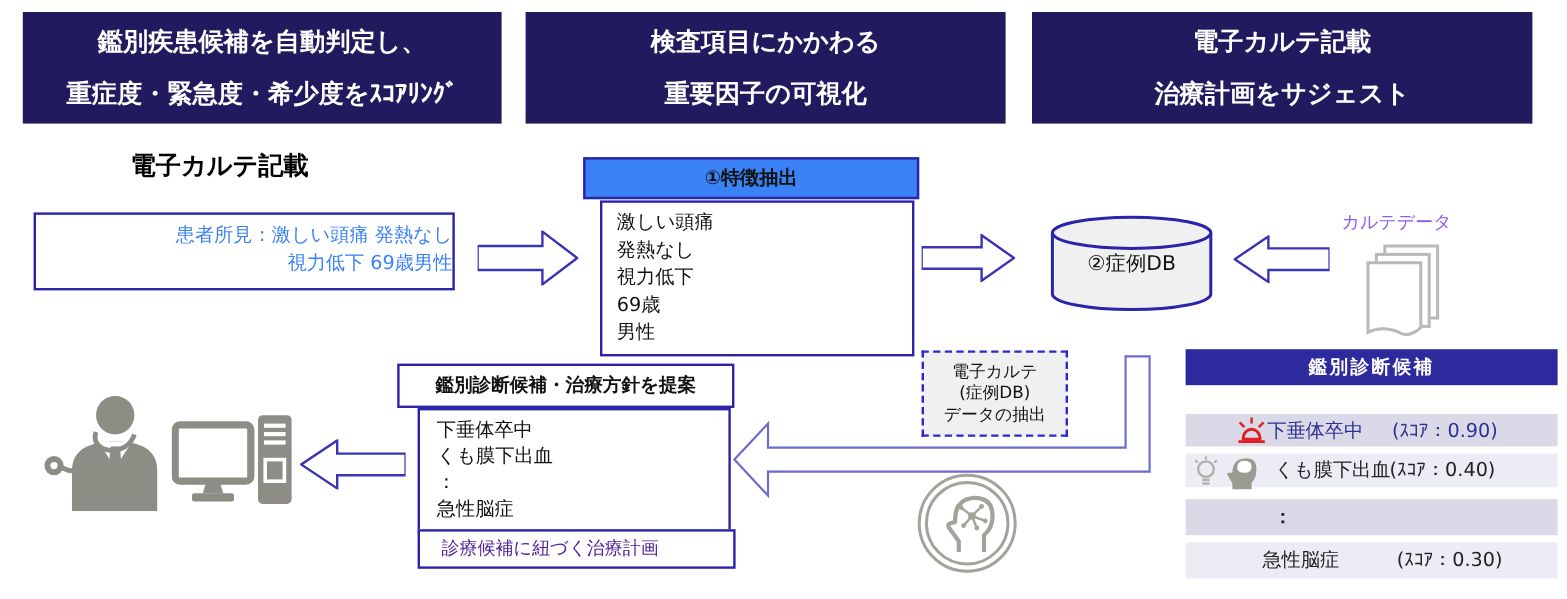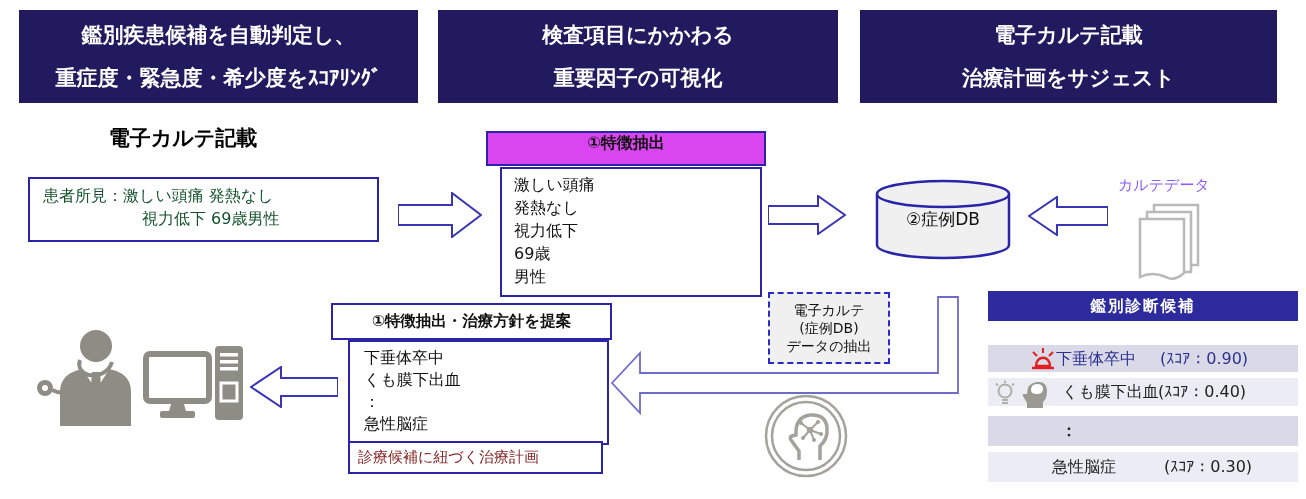--- a/index.html
+++ b/index.html
@@ -10,28 +10,28 @@
   .abs{position:absolute;}
   
   .banner{
     background:#221a5e;color:#ffffff;font-weight:bold;font-size:21px;
     display:flex;flex-direction:column;align-items:center;justify-content:center;
     line-height:1.45;text-align:center;gap:12px;
   }
   
   .ehr-title{font-size:21px;font-weight:bold;color:#000000;text-align:center;width:200px;}
   .patient-box{
-    border:2.5px solid #2b24a8;background:#fff;font-size:16px;color:#14532d;
-    line-height:1.45;padding-top:5px;
+    border:2.5px solid #2b24a8;background:#fff;font-size:16px;color:#3b82f6;
+    line-height:1.45;padding-top:5px;text-align:right;
   }
   .patient-box .l1{padding-left:13px;white-space:pre;}
   .patient-box .l2{padding-left:112px;white-space:pre;}
   
   .feat-header{
-    background:#d946ef;border:2px solid #2b24a8;display:flex;
+    background:#3b82f6;border:2px solid #2b24a8;display:flex;align-items:center;
     justify-content:center;font-weight:bold;font-size:16px;color:#111;
   }
   .feat-list{
     border:2.5px solid #2b24a8;background:#fff;font-size:16px;color:#111;
     line-height:23px;padding:4px 0 0 12px;
   }
   
   .db-label{position:absolute;left:0;top:30px;width:100%;text-align:center;
     font-weight:normal;font-size:17px;color:#111;}
   .karte-label{font-size:15px;color:#8b5cf6;}
@@ -44,22 +44,22 @@
   
   .prop-header{
     background:#ffffff;border:2.5px solid #2b24a8;display:flex;align-items:center;
     justify-content:center;font-weight:bold;font-size:15.5px;color:#111;
   }
   .prop-list{
     border:2.5px solid #2b24a8;background:#fff;font-size:16px;color:#111;
     line-height:22px;padding:5px 0 0 14px;
   }
   .treat-box{
-    border:2.5px solid #2b24a8;background:#fff;font-size:15px;color:#7f1d1d;
-    display:flex;align-items:center;padding-left:8px;
+    border:2.5px solid #2b24a8;background:#fff;font-size:15px;color:#4c1d95;
+    display:flex;align-items:center;padding-left:18px;
   }
   
   .dx-table{width:310px;}
   .dx-head{
     height:30px;background:#2d2a9e;color:#fff;font-weight:bold;font-size:15.5px;
     display:flex;align-items:center;justify-content:center;letter-spacing:2px;
     margin-bottom:24px;
   }
   .dx-row{position:relative;font-size:16px;color:#222;}
   .dx-row .name,.dx-row .score{position:absolute;top:0;white-space:nowrap;}
@@ -142,21 +142,21 @@
     <div>電子カルテ</div>
     <div>(症例DB)</div>
     <div>データの抽出</div>
   </div>
 
   <svg class="abs" style="left:605px;top:290px;" width="360" height="135" viewBox="0 0 360 135">
     <path d="M7 93 L35 63 L35 83 L333 83 L333 7 L353 7 L353 103 L35 103 L35 123 Z" fill="#ffffff" stroke="#6b6bd0" stroke-width="1.8"></path>
   </svg>
 
   <div class="abs prop-header" style="left:331px;top:303px;width:277px;height:33px;">
-    <span>①特徴抽出・治療方針を提案</span>
+    <span>鑑別診断候補・治療方針を提案</span>
   </div>
   <div class="abs prop-list" style="left:348px;top:340px;width:243px;height:96px;">
     <div>下垂体卒中</div>
     <div>くも膜下出血</div>
     <div>：</div>
     <div>急性脳症</div>
   </div>
   <div class="abs treat-box" style="left:348px;top:441px;width:243px;height:29px;">
     <span>診療候補に紐づく治療計画</span>
   </div>

